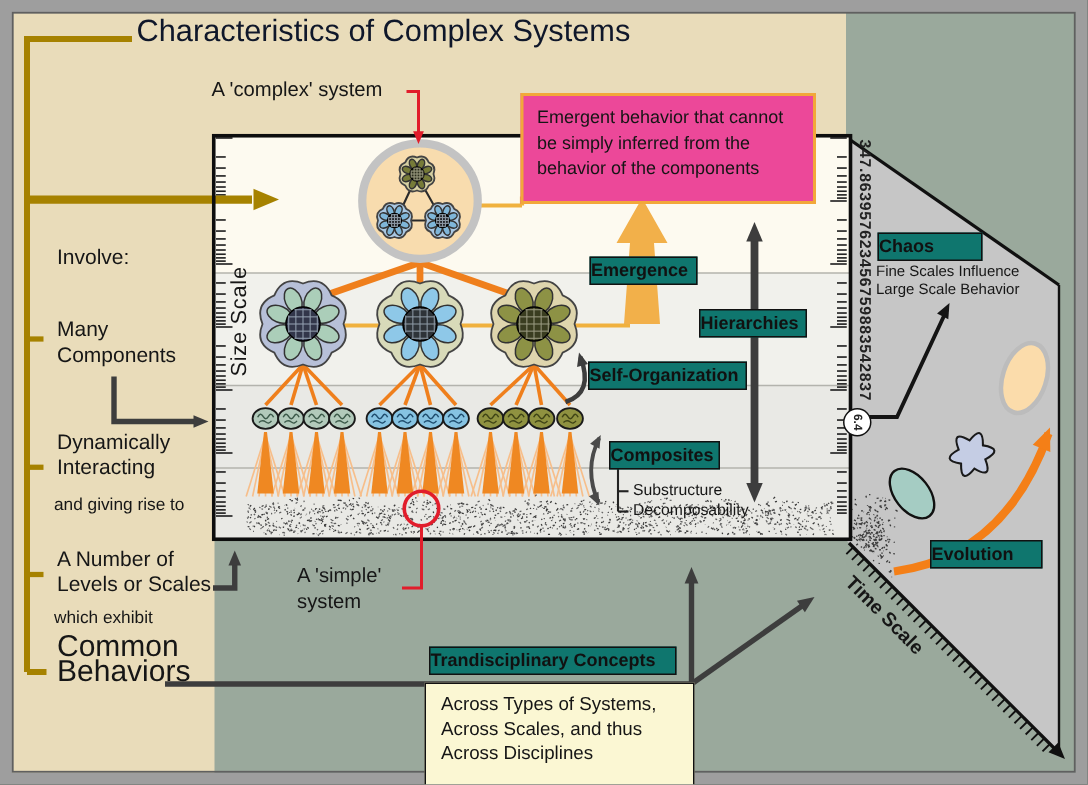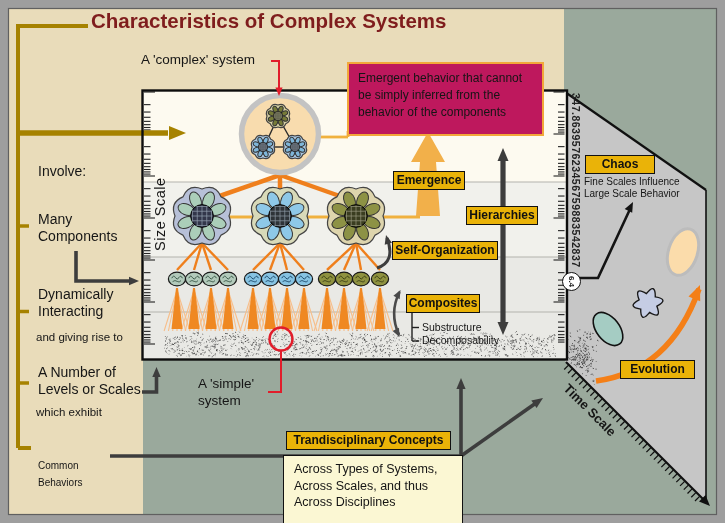--- a/index.html
+++ b/index.html
@@ -2,29 +2,29 @@
 <html><head>
 <meta charset="utf-8">
 <style>
   html,body{margin:0;padding:0;background:#6e6e6e;}
   #stage{position:relative;width:725px;height:523px;background:#9e9e9e;overflow:hidden;
          font-family:"Liberation Sans",sans-serif;}
   svg{position:absolute;left:0;top:0;}
   .t{position:absolute;color:#161616;white-space:pre-line;font-family:"Liberation Sans",sans-serif;
      font-size:13.5px;line-height:17px;}
   .small{font-size:11.5px;line-height:13px;}
-  .ybox{position:absolute;background:#eab308;border:1.6px solid #111;color:#111;
-        font-weight:bold;font-size:12px;text-align:center;line-height:15px;padding:1px 0;
+  .ybox{position:absolute;background:#0f766e;border:1.6px solid #111;color:#111;
+        font-weight:bold;font-size:12px;line-height:15px;padding:1px 0;
         white-space:nowrap;font-family:"Liberation Sans",sans-serif;}
-  .note{position:absolute;background:#be185d;color:#151515;font-size:12px;line-height:17px;
+  .note{position:absolute;background:#ec4899;color:#151515;font-size:12px;line-height:17px;
         white-space:pre-line;font-family:"Liberation Sans",sans-serif;}
   #emergent-note{left:347px;top:62px;width:184px;height:64px;border:2.2px solid #f2a73a;padding:6px 0 0 9px;}
   #concepts-body{left:283px;top:455px;width:168px;height:52px;border:1.8px solid #111;
                  background:#fbf7d3;padding:5px 0 12px 10px;font-size:12.5px;line-height:16.5px;}
-  #title{left:91px;top:12px;font-size:20.5px;font-weight:bold;color:#7f1d1d;}
+  #title{left:91px;top:12px;font-size:20.5px;font-weight:normal;color:#0f172a;}
   .rot90{transform:rotate(90deg);transform-origin:0 0;}
   .rotm90{transform:rotate(-90deg);transform-origin:0 0;}
   .rot45{transform:rotate(45deg);transform-origin:0 0;}
   #number-strip{left:584px;top:93px;font-size:10.5px;font-weight:600;letter-spacing:0.5px;color:#222;white-space:nowrap;}
   #circled-value{position:absolute;left:562px;top:272px;width:17px;height:17px;border-radius:50%;
         background:#fff;border:1.5px solid #111;display:flex;align-items:center;justify-content:center;}
   #circled-value span{display:block;transform:rotate(90deg);font-size:8px;font-weight:bold;color:#222;}
   #size-scale{left:152px;top:251px;font-size:14.5px;letter-spacing:0.5px;}
   #time-scale{left:572px;top:380px;font-size:13px;font-weight:600;}
   #chaos-note{left:584px;top:176px;font-size:10px;line-height:11.5px;}
@@ -565,21 +565,21 @@
 
   <div class="t" style="left:38px;top:163px;font-size:14px">Involve:</div>
   <div class="t" style="left:38px;top:286px;font-size:14px">Dynamically
 Interacting</div>
   <div class="t" style="left:38px;top:211px;font-size:14px">Many
 Components</div>
   <div class="t small" style="left:36px;top:331px">and giving rise to</div>
   <div class="t" style="left:38px;top:364px;font-size:14px">A Number of
 Levels or Scales</div>
   <div class="t small" style="left:36px;top:406px">which exhibit</div>
-  <div class="t" style="left:38px;top:457px;font-size:10px">Common
+  <div class="t" style="left:38px;top:423px;font-size:20px">Common
 Behaviors</div>
 
   <div class="t" style="left:141px;top:51px">A 'complex' system</div>
   <div class="t rotm90" id="size-scale">Size Scale</div>
   <div class="t" style="left:198px;top:375px;width:76px;">A 'simple'
 system</div>
 
   <div class="note" id="emergent-note">Emergent behavior that cannot
 be simply inferred from the
 behavior of the components</div>

